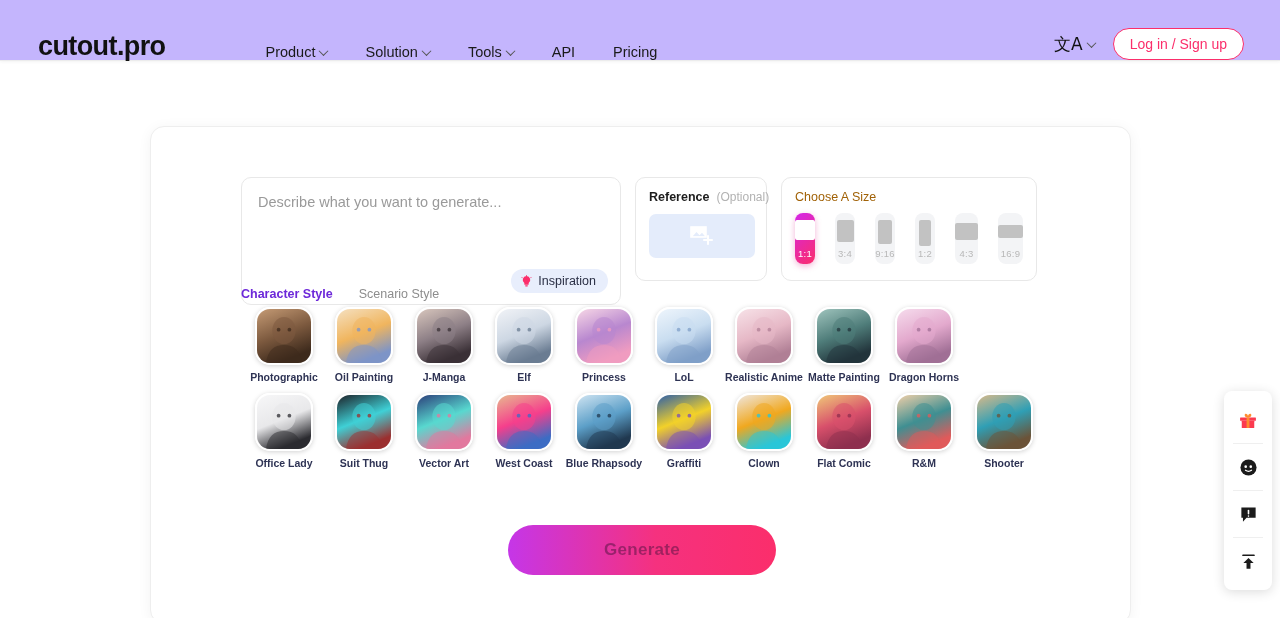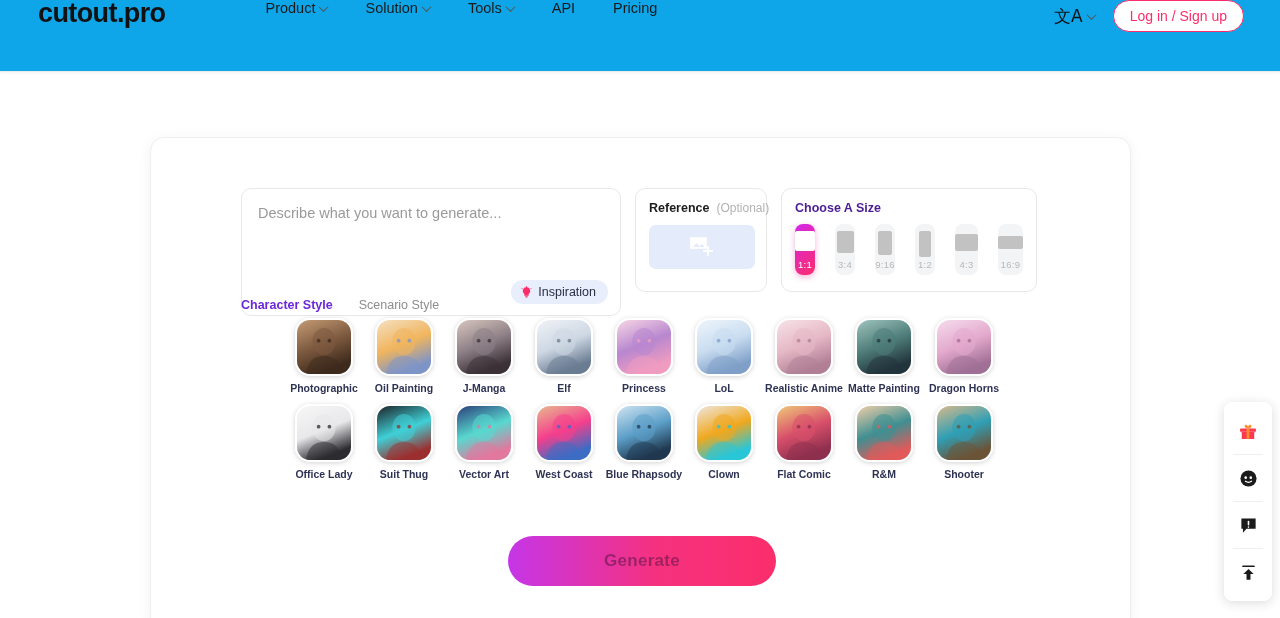--- a/index.html
+++ b/index.html
@@ -7,25 +7,25 @@
   html, body {
     width: 1280px; height: 618px;
     background: #ffffff;
     font-family: "Liberation Sans", sans-serif;
     overflow: hidden;
   }
 
   
   .header {
     position: relative;
-    height: 72px;
+    height: 61px;
     width: 1280px;
-    background: #0ea5e9;
-    display: flex;
-    align-items: flex-start;
+    background: #c4b5fd;
+    display: flex;
+    align-items: flex-end;
     border-bottom: 1px solid #ececec;
     box-shadow: 0 1px 3px rgba(0,0,0,0.05);
     z-index: 20;
   }
   .logo {
     margin-left: 38px;
     font-size: 27px;
     font-weight: 600;
     color: #111111;
     letter-spacing: -0.6px;
@@ -170,21 +170,21 @@
   }
 
   .size-box {
     width: 256px;
     height: 104px;
     border: 1px solid #e8e8e8;
     border-radius: 10px;
     background: #fff;
     padding: 12px 13px;
   }
-  .size-title { font-size: 12.5px; color: #4c1d95; font-weight: 700; margin-bottom: 9px; }
+  .size-title { font-size: 12.5px; color: #a16207; font-weight: 400; margin-bottom: 9px; }
   .size-row { display: flex; gap: 20px; }
   .size-tile {
     width: 34px; height: 51px;
     border-radius: 8px;
     background: #f3f4f6;
     display: flex;
     flex-direction: column;
     align-items: center;
     justify-content: flex-start;
     padding-top: 7px;
@@ -226,21 +226,20 @@
   
   .style-grid {
     position: absolute;
     left: 93px;
     top: 180px;
     width: 800px;
   }
   .style-row {
     display: flex;
     margin-bottom: 10px;
-    margin-left: 40px;
   }
   .style-item {
     width: 80px;
     display: flex;
     flex-direction: column;
     align-items: center;
     cursor: pointer;
   }
   .thumb {
     width: 58px; height: 58px;
@@ -671,20 +670,39 @@
                 <circle cx="24" cy="23" r="2.1" fill="#20384f" opacity="0.75"></circle>
                 <circle cx="36" cy="23" r="2.1" fill="#20384f" opacity="0.75"></circle>
               </svg>
             </div>
             <div class="style-label">Blue Rhapsody</div>
           </div>
           <div class="style-item">
             <div class="thumb">
               <svg viewBox="0 0 60 60" preserveAspectRatio="none">
                 <defs>
+                  <linearGradient id="g_row25" x1="0" y1="0" x2="0.4" y2="1">
+                    <stop offset="0%" stop-color="#2d5fa8"></stop>
+                    <stop offset="55%" stop-color="#f2d129"></stop>
+                    <stop offset="100%" stop-color="#7a4fb5"></stop>
+                  </linearGradient>
+                </defs>
+                <rect width="60" height="60" fill="url(#g_row25)"></rect>
+                <ellipse cx="30" cy="24" rx="13" ry="15" fill="#f2d129" opacity="0.55"></ellipse>
+                <path d="M10 60c2-14 9-20 20-20s18 6 20 20z" fill="#7a4fb5" opacity="0.5"></path>
+                <circle cx="24" cy="23" r="2.1" fill="#7a4fb5" opacity="0.75"></circle>
+                <circle cx="36" cy="23" r="2.1" fill="#7a4fb5" opacity="0.75"></circle>
+              </svg>
+            </div>
+            <div class="style-label">Graffiti</div>
+          </div>
+          <div class="style-item">
+            <div class="thumb">
+              <svg viewBox="0 0 60 60" preserveAspectRatio="none">
+                <defs>
                   <linearGradient id="g_row26" x1="0" y1="0" x2="0.4" y2="1">
                     <stop offset="0%" stop-color="#efe6de"></stop>
                     <stop offset="55%" stop-color="#f0a81f"></stop>
                     <stop offset="100%" stop-color="#29c6d8"></stop>
                   </linearGradient>
                 </defs>
                 <rect width="60" height="60" fill="url(#g_row26)"></rect>
                 <ellipse cx="30" cy="24" rx="13" ry="15" fill="#f0a81f" opacity="0.55"></ellipse>
                 <path d="M10 60c2-14 9-20 20-20s18 6 20 20z" fill="#29c6d8" opacity="0.5"></path>
                 <circle cx="24" cy="23" r="2.1" fill="#29c6d8" opacity="0.75"></circle>

